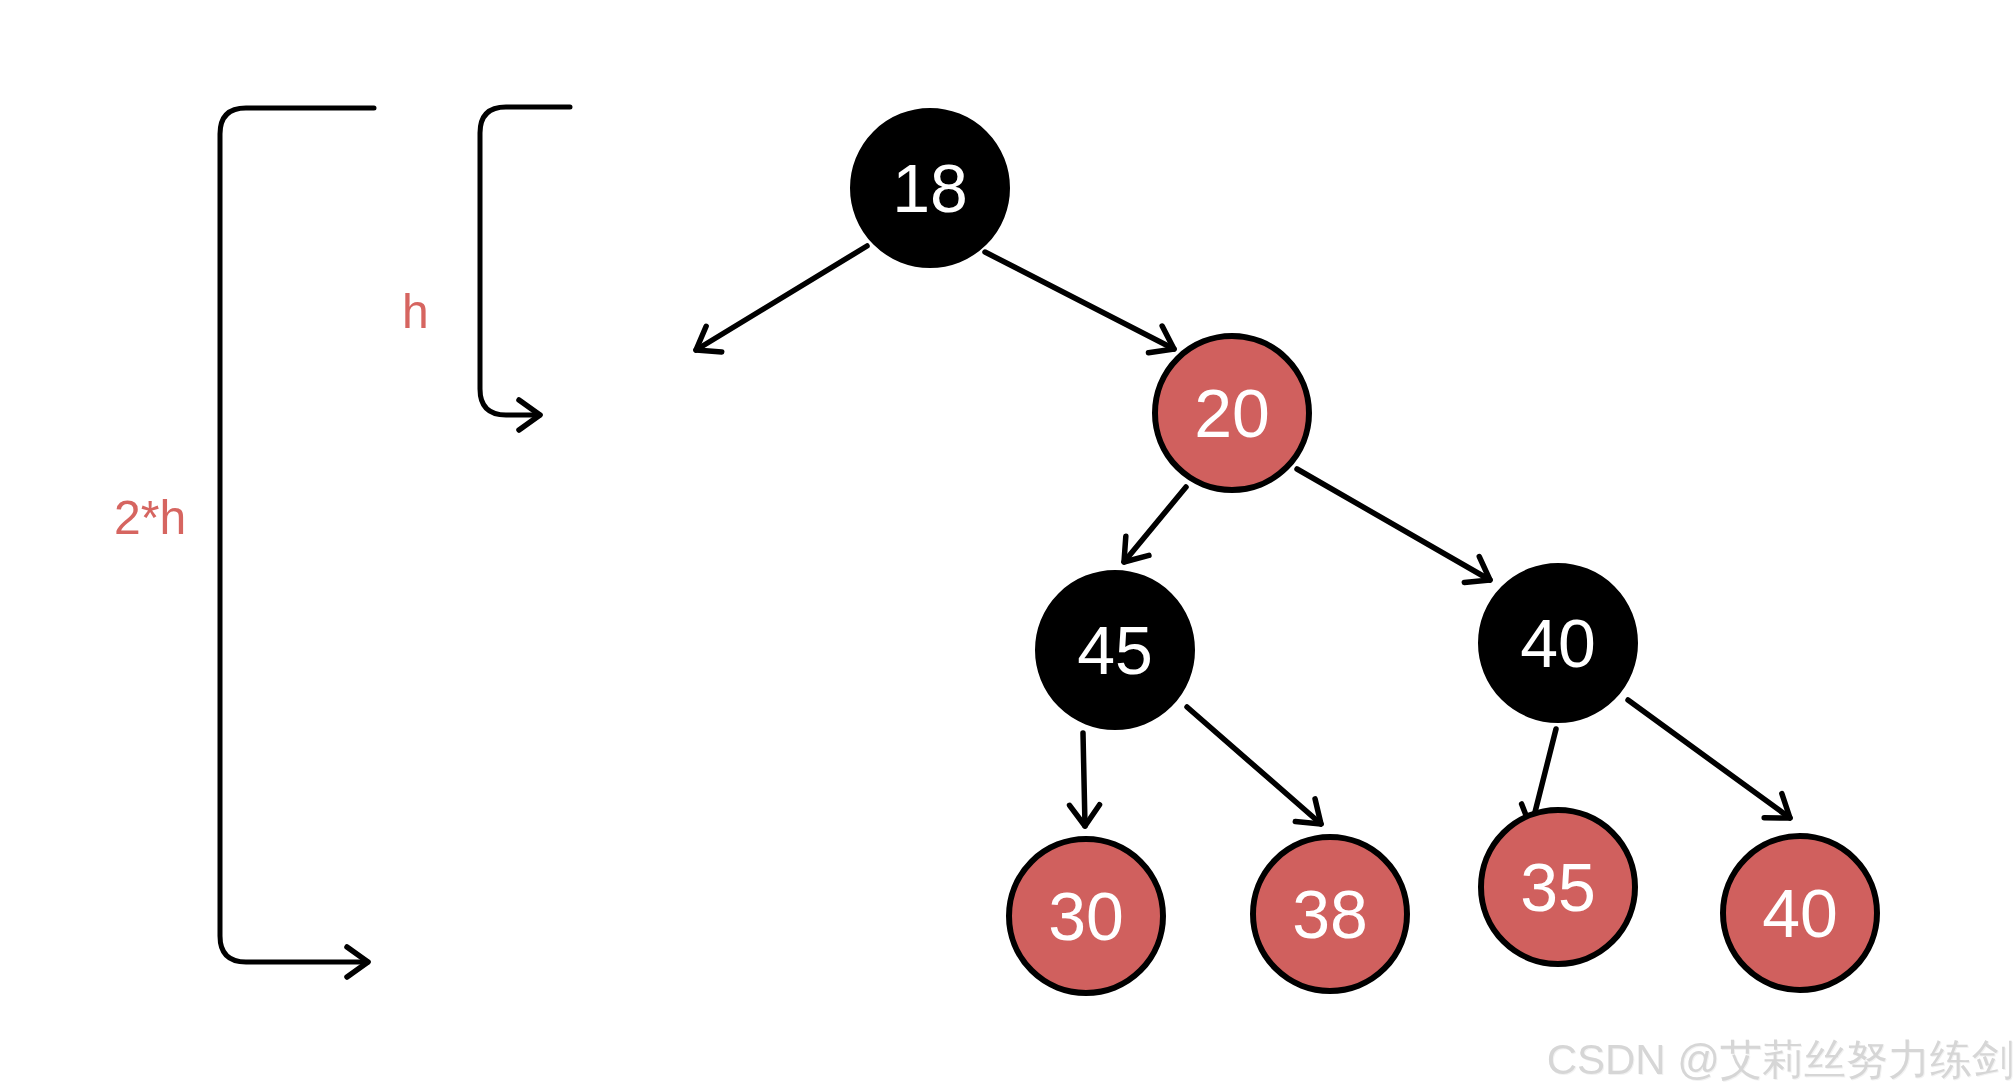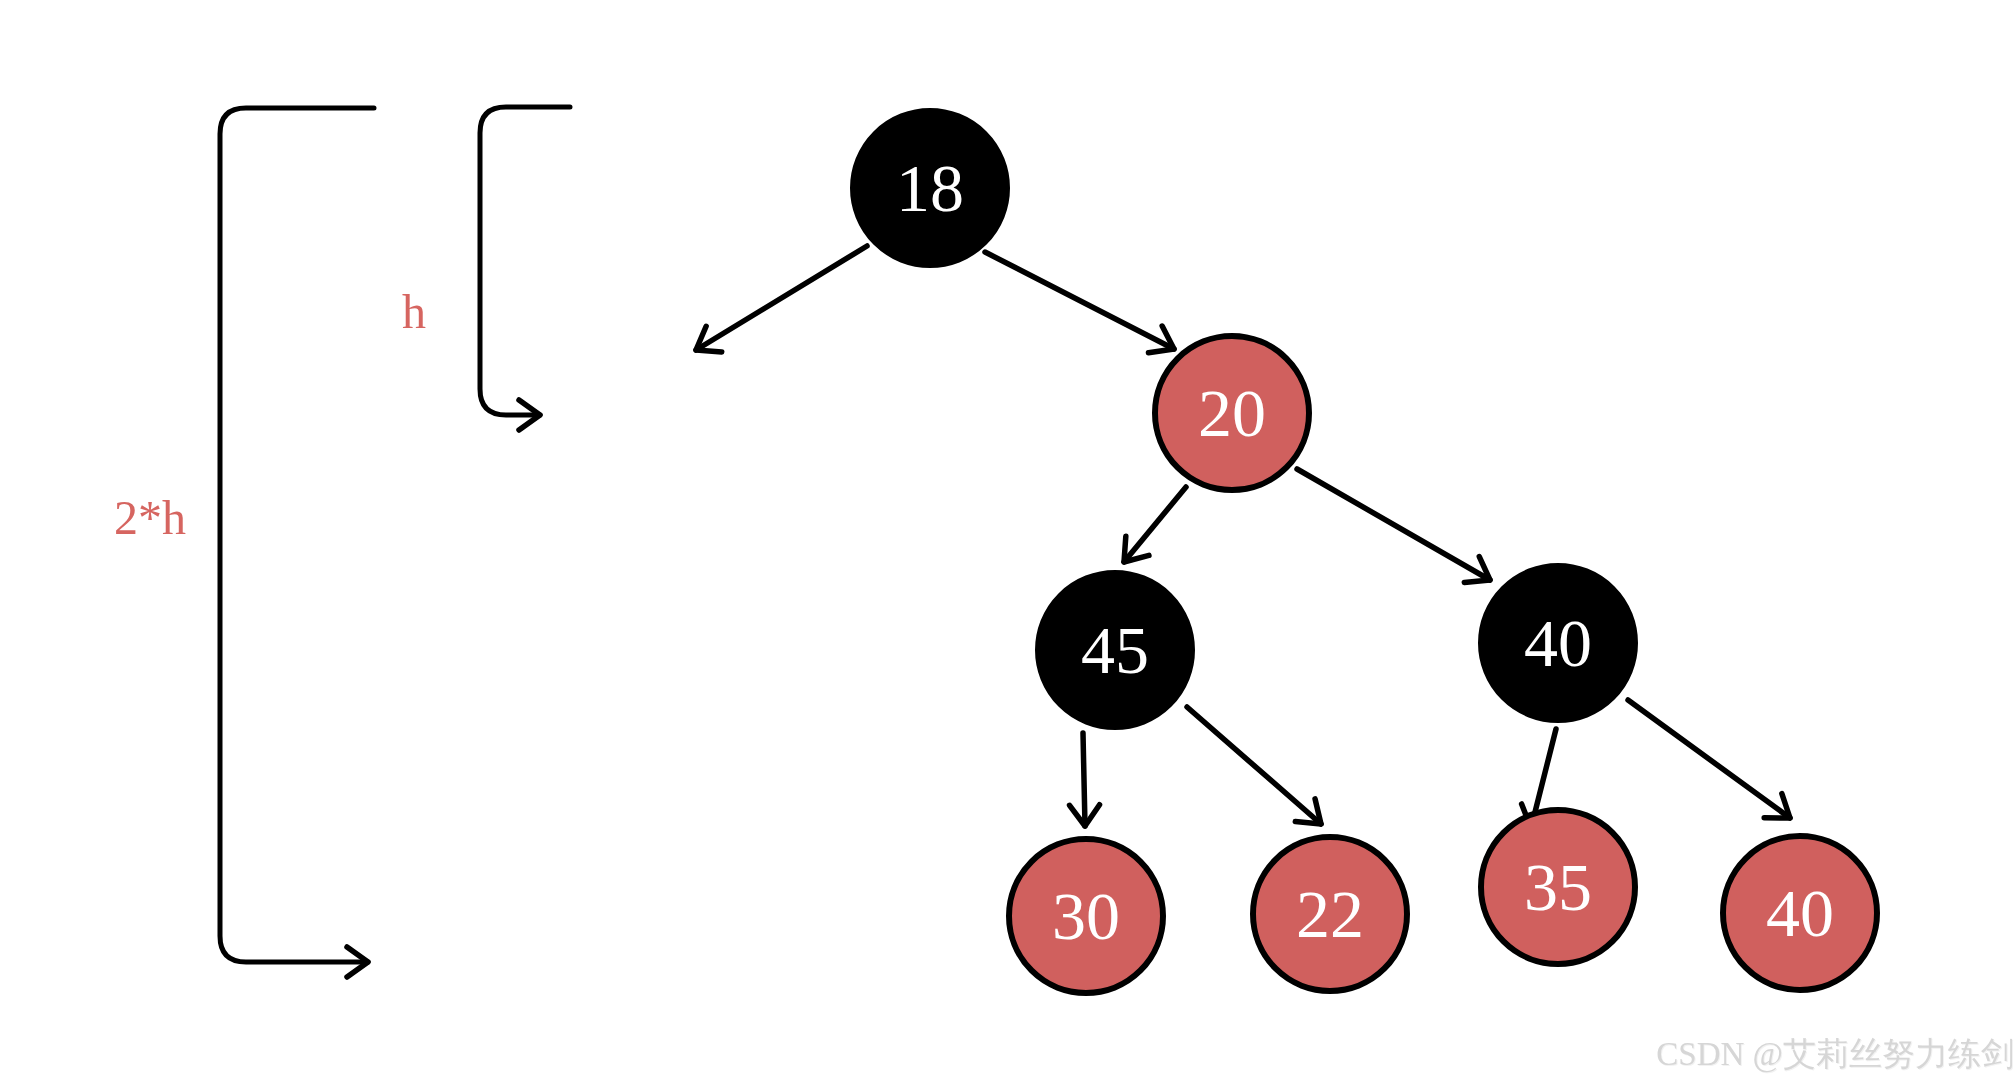--- a/index.html
+++ b/index.html
@@ -6,21 +6,21 @@
     margin: 0;
     padding: 0;
     background: #ffffff;
   }
   .stage {
     position: relative;
     width: 2016px;
     height: 1092px;
     background: var(--background, #ffffff);
     overflow: hidden;
-    font-family: Liberation Serif, serif;
+    font-family: Liberation Sans, sans-serif;
   }
   .layer {
     position: absolute;
     left: 0;
     top: 0;
   }
   .edge, .bracket {
     fill: none;
     stroke: var(--line-color, #000000);
     stroke-width: 5.5;
@@ -56,21 +56,21 @@
     color: var(--annotation-red, #d66560);
     font-size: 48px;
     line-height: 1;
     white-space: nowrap;
   }
   .watermark {
     position: absolute;
     right: 2px;
     top: 1032px;
     color: var(--watermark-gray, #d6d6d6);
-    font-size: 33px;
+    font-size: 42px;
     white-space: nowrap;
     text-shadow: 1px 1px 0 #f2f2f2;
   }
 </style>
 </head>
 <body>
 
 <div class="stage">
 
   <svg class="layer" width="2016" height="1092" viewBox="0 0 2016 1092">
@@ -91,21 +91,21 @@
     <line class="edge" marker-end="url(#arrow)" x1="1187" y1="707" x2="1321" y2="824"></line>
     <line class="edge" marker-end="url(#arrow)" x1="1556" y1="729" x2="1531" y2="828"></line>
     <line class="edge" marker-end="url(#arrow)" x1="1628" y1="700" x2="1790" y2="818"></line>
   </svg>
 
   <div class="node node-black" style="left:850px; top:108px;">18</div>
   <div class="node node-red" style="left:1152px; top:333px;">20</div>
   <div class="node node-black" style="left:1035px; top:570px;">45</div>
   <div class="node node-black" style="left:1478px; top:563px;text-align:right;">40</div>
   <div class="node node-red" style="left:1006px; top:836px;">30</div>
-  <div class="node node-red" style="left:1250px; top:834px;">22</div>
+  <div class="node node-red" style="left:1250px; top:834px;">38</div>
   <div class="node node-red" style="left:1478px; top:807px;">35</div>
   <div class="node node-red" style="left:1720px; top:833px;">40</div>
 
   <div class="annotation" style="left:402px; top:288px;">h</div>
   <div class="annotation" style="left:114px; top:494px;">2*h</div>
 
   <div class="watermark">CSDN @艾莉丝努力练剑</div>
 
 </div>
 

